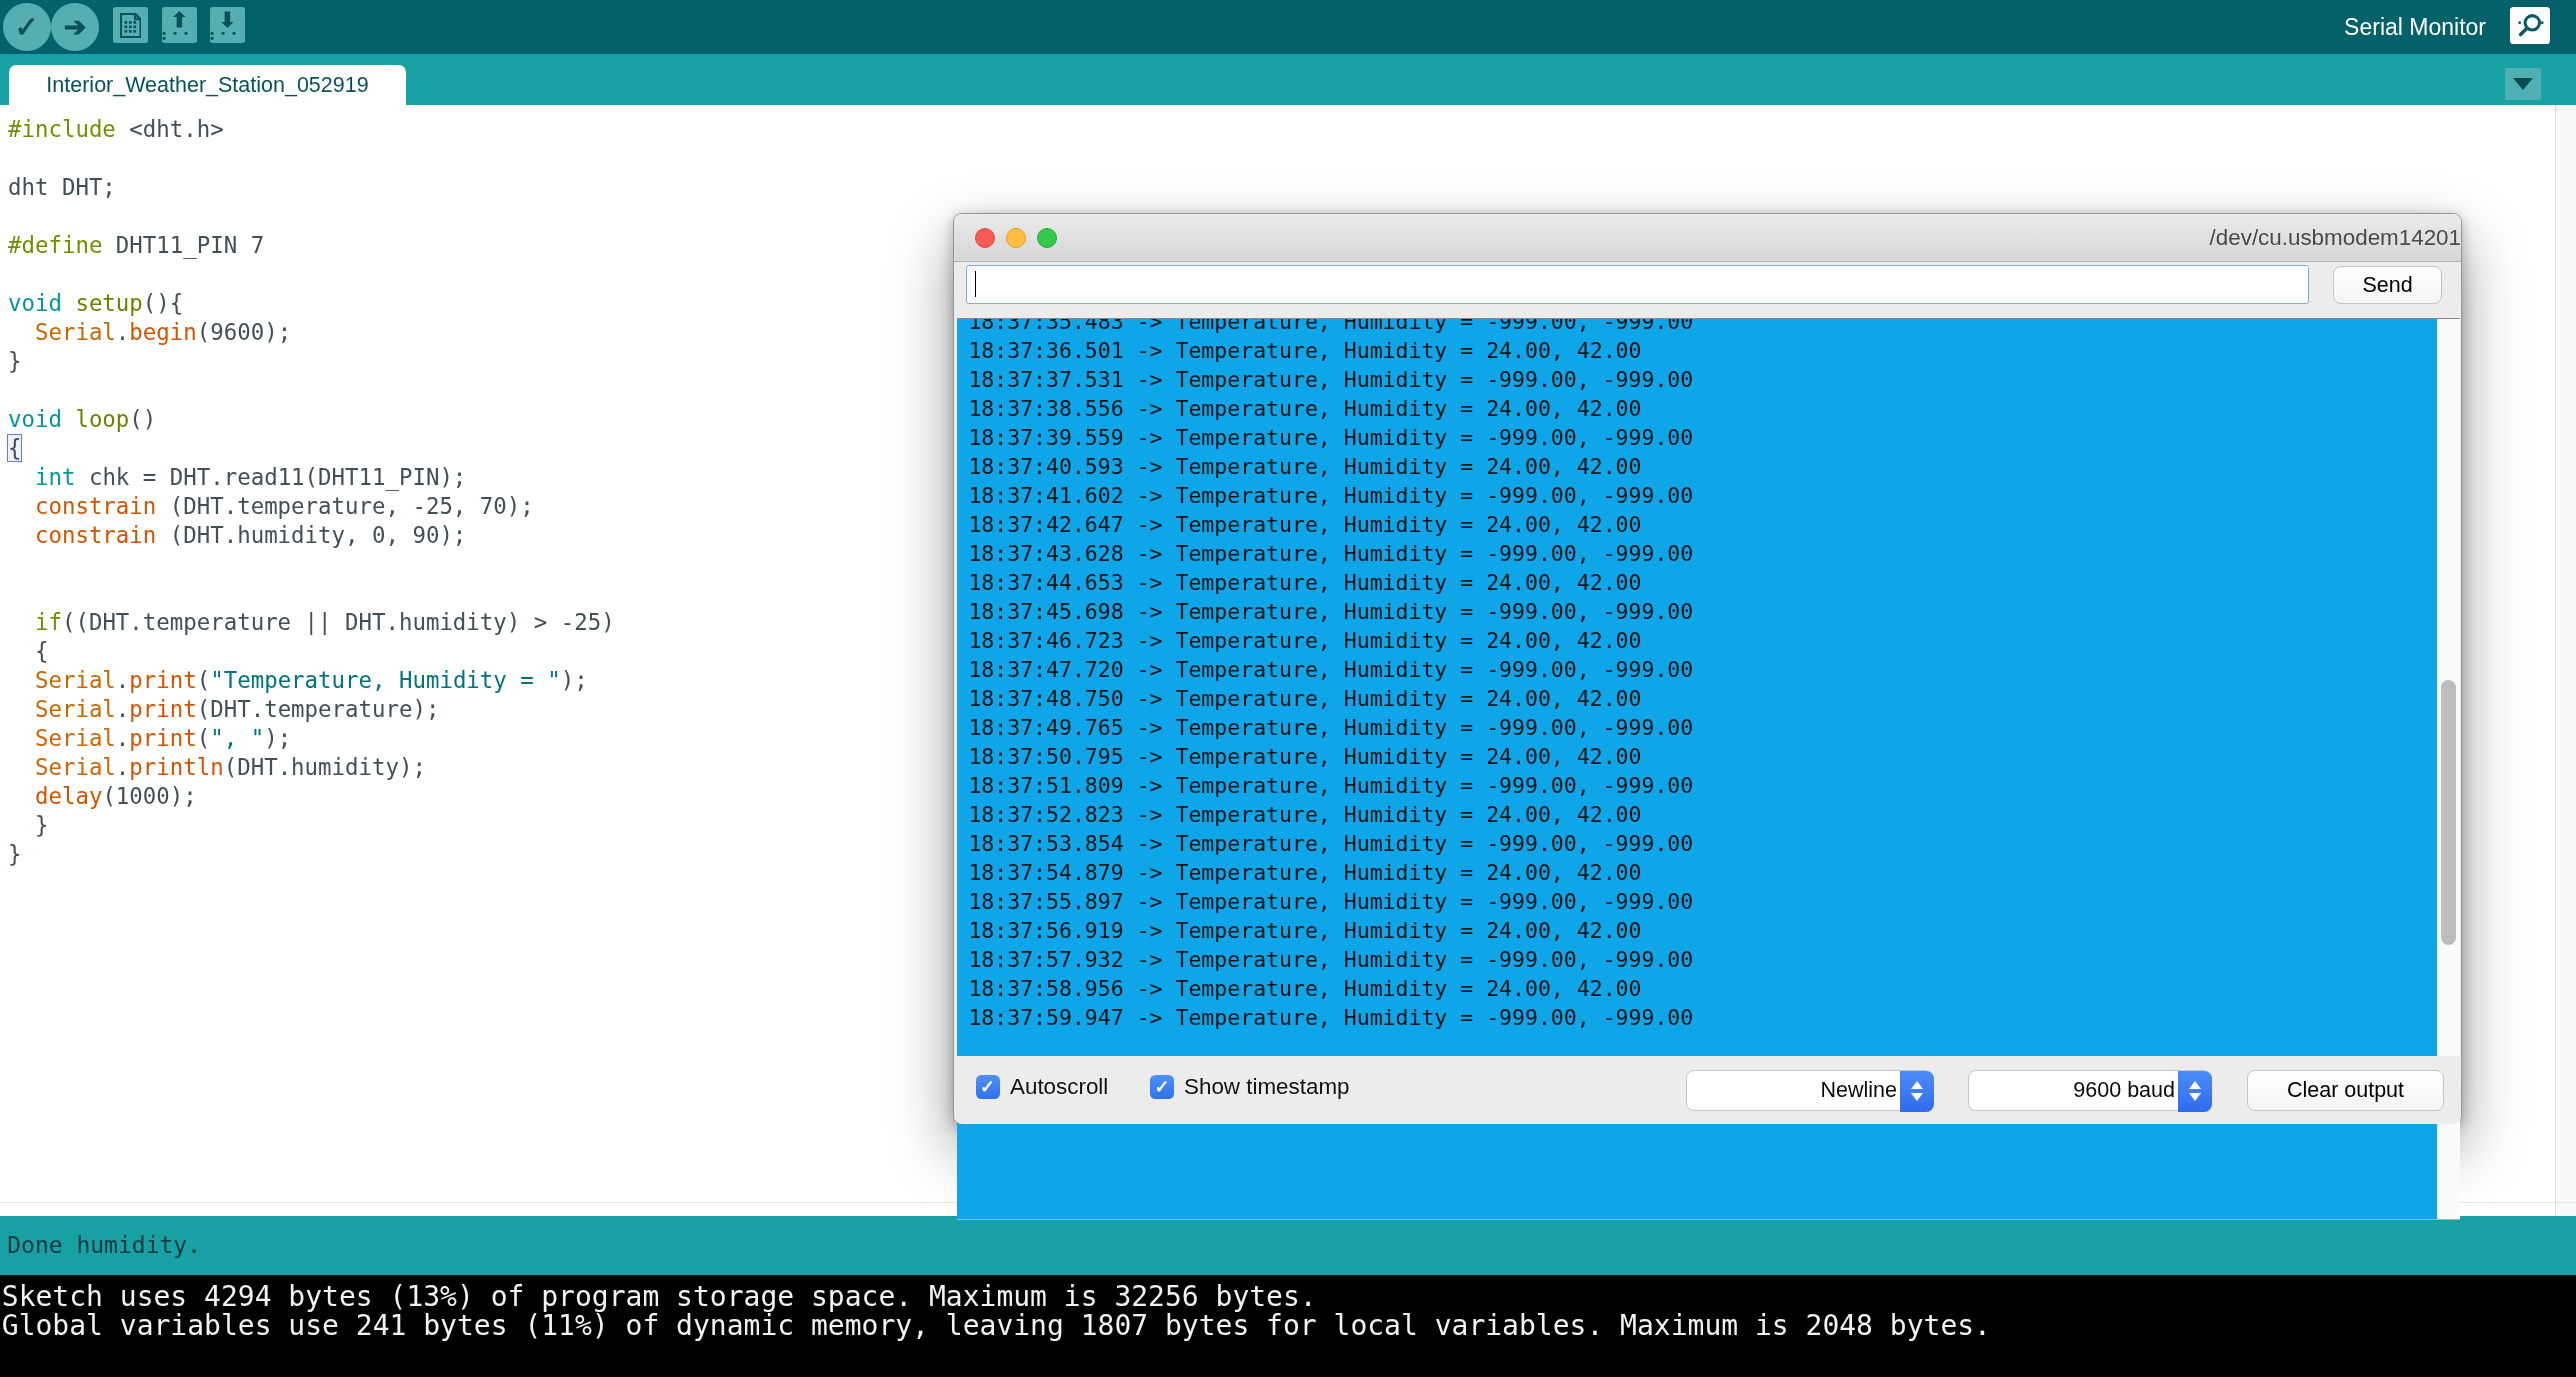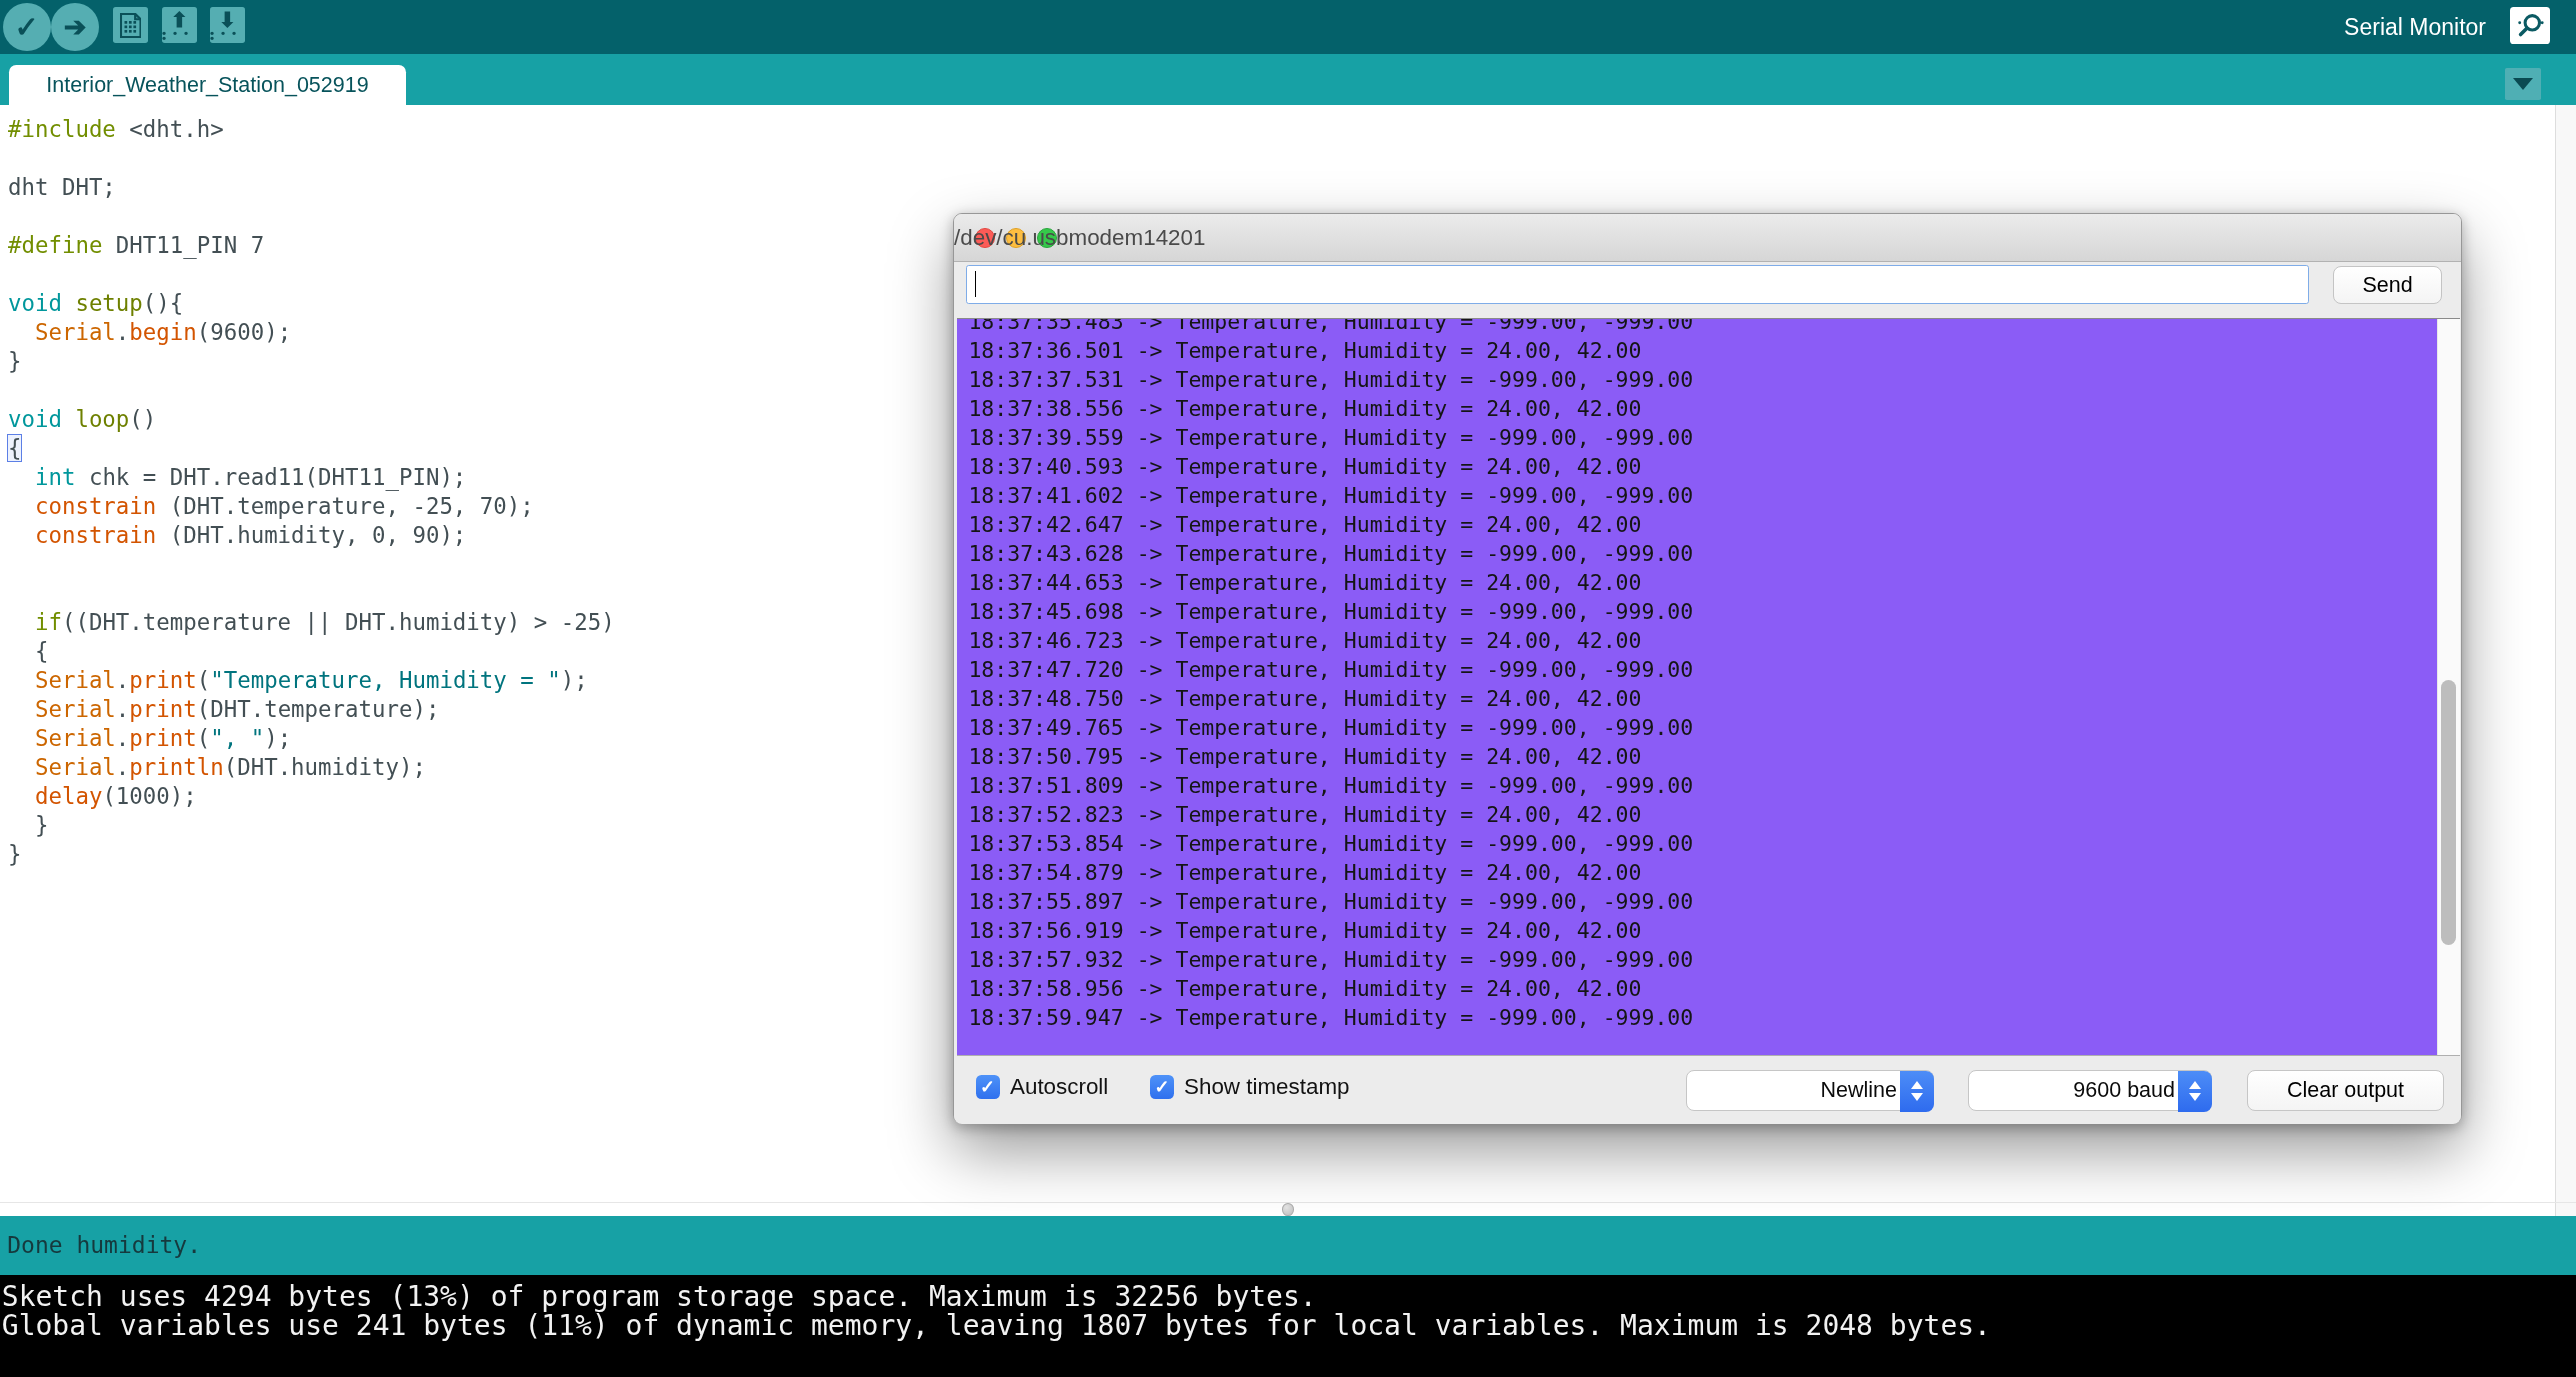--- a/index.html
+++ b/index.html
@@ -61,28 +61,28 @@
                    background:#ECECEC; border:0.9px solid #979797; border-radius:9px;
                    box-shadow:0 27px 63px rgba(0,0,0,0.40), 0 3.6px 12.6px rgba(0,0,0,0.28); }
   #sm-titlebar { position:absolute; left:0; top:0; width:100%; height:48px;
                  background:linear-gradient(#EBEBEB,#D6D6D6); border-bottom:0.9px solid #B2B2B2;
                  border-radius:8px 8px 0 0; }
   .light { position:absolute; top:14.4px; width:20px; height:20px; border-radius:50%; }
   #light-close { left:20.6px;  background:#FC5B57; border:0.9px solid #E2463F; }
   #light-min   { left:52px;  background:#FDBE41; border:0.9px solid #DFA023; }
   #light-zoom  { left:83px;  background:#35C94A; border:0.9px solid #28A53C; }
   #sm-title { position:absolute; left:0; width:100%; top:0; height:48px; line-height:48px;
-              text-align:left; color:#4A4A4A; font-size:22.4px; }
+              text-align:right; color:#4A4A4A; font-size:22.4px; }
   #sm-input { position:absolute; left:11.7px; top:51px; width:1343px; height:39px;
               background:#FFFFFF; border:1.8px solid #7FACE8; border-radius:2.7px; }
   #sm-caret { position:absolute; left:8px; top:5.4px; width:1.8px; height:26px; background:#000; }
   #send-btn { position:absolute; left:1379px; top:52px; width:109px; height:38px;
               background:linear-gradient(#FFFFFF,#F4F4F4); border:0.9px solid #C4C4C4; border-radius:8px;
               text-align:center; line-height:36px; font-size:21.5px; color:#000; }
-  #sm-log { position:absolute; left:2.7px; top:104px; width:1503px; height:738px; background:#8b5cf6;
+  #sm-log { position:absolute; left:2.7px; top:104px; width:1503px; height:902px; background:#0ea5e9;
             border-top:0.9px solid #8A8A8A; border-bottom:0.9px solid #AFAFAF; overflow:hidden; }
   #log-text { margin-top:-11.7px; padding-left:11.7px; font-family:"DejaVu Sans Mono", monospace;
               font-size:21.5px; line-height:29px; color:#151515; white-space:pre; }
   .log-line { height:29px; }
   #log-scroll-track { position:absolute; right:0; top:0; width:23px; height:100%;
                       background:#FAFAFA; border-left:0.9px solid #E8E8E8; }
   #log-scroll-thumb { position:absolute; right:3.6px; top:361px; width:15.2px; height:265px;
                       border-radius:8px; background:#BDBDBD; }
   #sm-footer { position:absolute; left:0; top:842px; width:100%; height:68px;
                background:#ECECEC; border-radius:0 0 8px 8px; }

